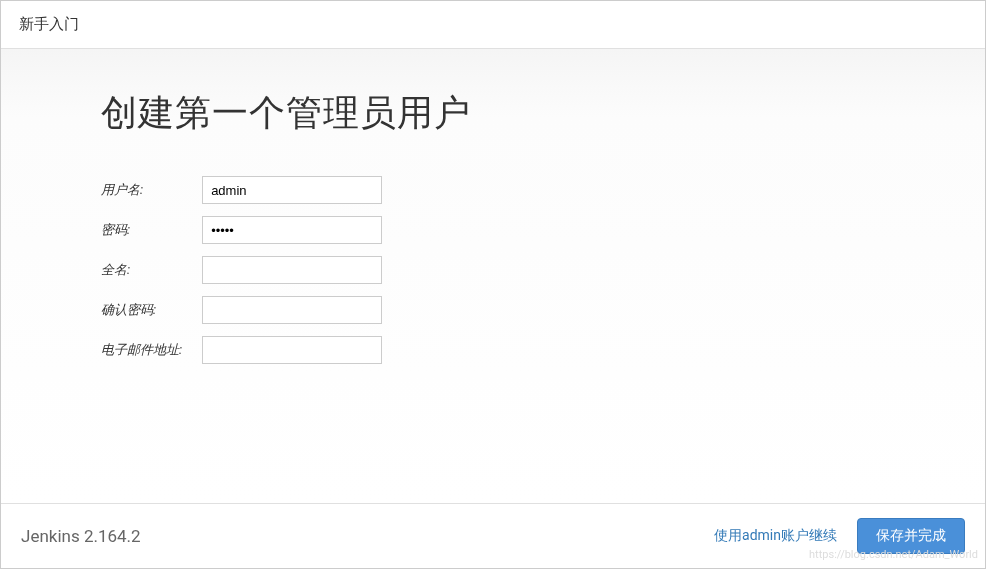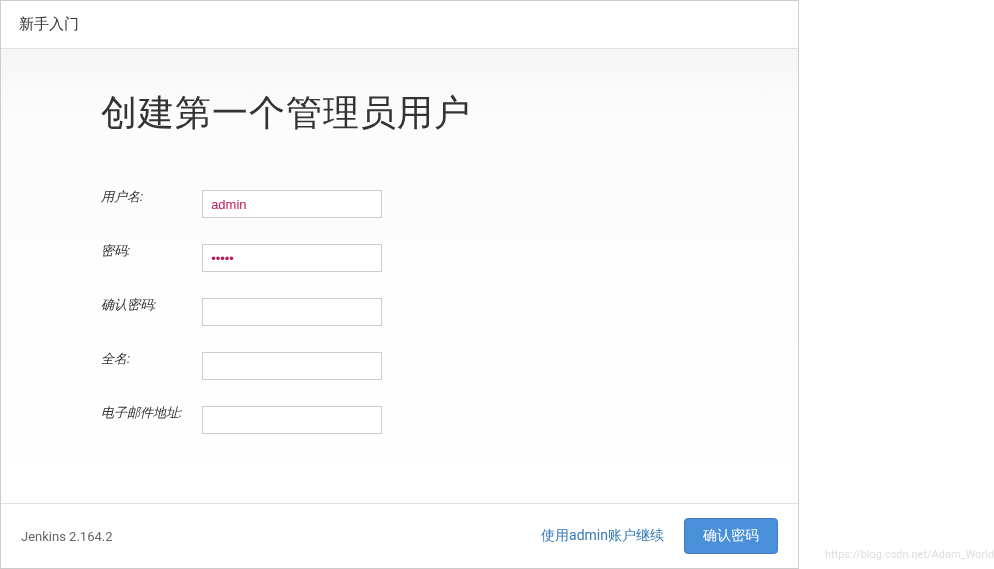--- a/index.html
+++ b/index.html
@@ -9,21 +9,21 @@
     }
     body {
       font-family: -apple-system, BlinkMacSystemFont, "Segoe UI", Roboto, "Helvetica Neue", Arial, sans-serif;
       background: #fff;
       width: 994px;
       height: 569px;
       overflow: hidden;
       position: relative;
     }
     .window {
-      width: 799px;
+      width: 986px;
       height: 569px;
       border: 1px solid #ccc;
       display: flex;
       flex-direction: column;
       background: #fff;
     }
     .header {
       padding: 14px 18px;
       border-bottom: 1px solid #e0e0e0;
       background: #fff;
@@ -66,33 +66,32 @@
       padding: 6px 0;
       vertical-align: middle;
     }
     .form-input {
       width: 180px;
       height: 28px;
       padding: 4px 8px;
       font-size: 13px;
       border: 1px solid #ccc;
       background: #fff;
-      color: #be185d;
-      margin-top: 14px;
+      color: #000000;
     }
     .footer {
       border-top: 1px solid #e0e0e0;
       padding: 14px 20px;
       display: flex;
       align-items: center;
       justify-content: space-between;
       background: #fff;
     }
     .footer-version {
-      font-size: 13px;
+      font-size: 17px;
       color: #666;
     }
     .footer-actions {
       display: flex;
       align-items: center;
       gap: 20px;
     }
     .link-button {
       color: #337ab7;
       font-size: 14px;
@@ -104,21 +103,21 @@
       color: #fff;
       border: 1px solid #3a7cbf;
       padding: 8px 18px;
       font-size: 14px;
       border-radius: 4px;
       cursor: pointer;
     }
     .watermark {
       position: absolute;
       bottom: 8px;
-      right: 0;
+      right: 16px;
       font-size: 11px;
       color: #ddd;
       pointer-events: none;
       z-index: 10;
     }
   </style>
 </head>
 <body>
 
 <div class="window">
@@ -138,44 +137,44 @@
       </div>
 
       <div class="form-row">
         <div class="form-label">密码:</div>
         <div class="form-input-cell">
           <input type="password" class="form-input" value="•••••" style="">
         </div>
       </div>
 
       <div class="form-row">
-        <div class="form-label">确认密码:</div>
+        <div class="form-label">全名:</div>
         <div class="form-input-cell">
-          <input type="password" class="form-input" value="" style="">
+          <input type="text" class="form-input" value="" style="">
         </div>
       </div>
 
       <div class="form-row">
-        <div class="form-label">全名:</div>
+        <div class="form-label">确认密码:</div>
         <div class="form-input-cell">
-          <input type="text" class="form-input" value="" style="">
+          <input type="password" class="form-input" value="" style="">
         </div>
       </div>
 
       <div class="form-row">
         <div class="form-label">电子邮件地址:</div>
         <div class="form-input-cell">
           <input type="text" class="form-input" value="" style="">
         </div>
       </div>
     </div>
   </div>
 
   <div class="footer">
     <div class="footer-version">Jenkins 2.164.2</div>
     <div class="footer-actions">
       <a class="link-button">使用admin账户继续</a>
-      <button class="primary-button">确认密码</button>
+      <button class="primary-button">保存并完成</button>
     </div>
   </div>
 </div>
 
 <div class="watermark">https://blog.csdn.net/Adam_World</div>
 
 </body></html>

